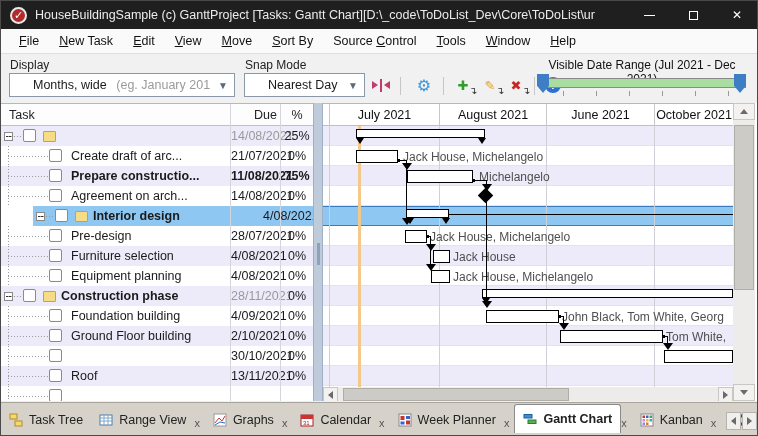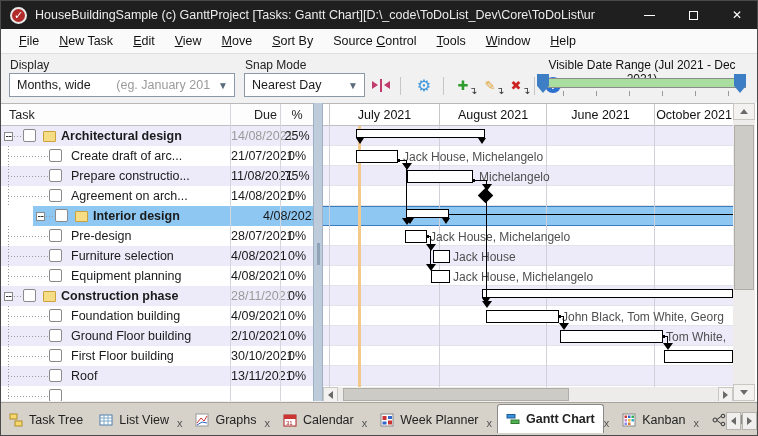--- a/index.html
+++ b/index.html
@@ -18,21 +18,21 @@
   .glyph-close { font-size:12px; color:#fff; }
 
   
   .menubar { position:absolute; left:0; top:28px; width:758px; height:25px; background:#FAFAFA; border-bottom:1px solid #E0E0E0; display:flex; align-items:center; padding-left:8px; }
   .menu-item { padding:3px 10px; color:#111; }
   .menu-item u { text-decoration:underline; }
 
   
   .toolbar { position:absolute; left:0; top:53px; width:758px; height:49px; background:#F1F1F1; }
   .tb-label { position:absolute; top:4px; font-size:12px; color:#222; }
-  .combo { position:absolute; top:19px; height:24px; background:#fff; border:1px solid #8A98A8; display:flex; align-items:center; padding-left:7px; }
+  .combo { position:absolute; top:19px; height:24px; background:#fff; border:1px solid #8A98A8; display:flex; align-items:center; padding-left:23px; }
   .combo .hint { color:#9a9a9a; margin-left:auto; }
   .combo .chev { color:#5a6a7a; font-size:10px; margin:0 6px 0 8px; }
   .tb-sep { position:absolute; top:23px; width:1px; height:18px; background:#C6C6C6; }
   .tb-icon { position:absolute; top:20px; width:24px; height:22px; display:flex; align-items:center; justify-content:center; }
   
   .snap-ic { display:flex; align-items:center; }
   .snap-ic .t-r { width:0;height:0;border-top:4px solid transparent;border-bottom:4px solid transparent;border-left:6px solid #C23A6E; }
   .snap-ic .t-l { width:0;height:0;border-top:4px solid transparent;border-bottom:4px solid transparent;border-right:6px solid #C23A6E; }
   .snap-ic .bar { width:2px; height:13px; background:#C23A6E; margin:0 2px; }
   .gear-ic { color:#3C96DC; font-size:16px; }
@@ -200,33 +200,32 @@
 
   <div class="main">
 
     <div class="ttable">
       <div id="trows">
           <div class="trow alt" style="top: 22px;">
             <div class="expander"></div>
             <div class="treedot-h" style="width: 14px;"></div>
             <div class="cb" style="left: 22px;"></div>
             <div class="folder" style="left: 42px;"></div>
-            <div class="nm bold" style="left: 60px; width: 168px;">Architectural design</div>
             <div class="due gray">14/08/2021</div>
             <div class="pct">25%</div>
           </div>
           <div class="trow" style="top: 42px;">
             <div class="treedot-v"></div>
             <div class="treedot-h" style="width: 40px;"></div>
             <div class="cb" style="left: 48px;"></div>
             <div class="nm" style="left: 70px; width: 158px;">Create draft of arc...</div>
             <div class="due">21/07/2021</div>
             <div class="pct">0%</div>
           </div>
-          <div class="trow alt" style="top: 62px;">
+          <div class="trow alt" style="top: 62px; font-weight: bold;">
             <div class="treedot-v"></div>
             <div class="treedot-h" style="width: 40px;"></div>
             <div class="cb" style="left: 48px;"></div>
             <div class="nm" style="left: 70px; width: 158px;">Prepare constructio...</div>
             <div class="due">11/08/2021</div>
             <div class="pct">75%</div>
           </div>
           <div class="trow" style="top: 82px;">
             <div class="treedot-v"></div>
             <div class="treedot-h" style="width: 40px;"></div>
@@ -290,21 +289,20 @@
             <div class="treedot-h" style="width: 40px;"></div>
             <div class="cb" style="left: 48px;"></div>
             <div class="nm" style="left: 70px; width: 158px;">Ground Floor building</div>
             <div class="due">2/10/2021</div>
             <div class="pct">0%</div>
           </div>
           <div class="trow" style="top: 242px;">
             <div class="treedot-v"></div>
             <div class="treedot-h" style="width: 40px;"></div>
             <div class="cb" style="left: 48px;"></div>
-            <div class="nm" style="left: 70px; width: 158px;">First Floor building</div>
             <div class="due">30/10/2021</div>
             <div class="pct">0%</div>
           </div>
           <div class="trow alt" style="top: 262px;">
             <div class="treedot-v"></div>
             <div class="treedot-h" style="width: 40px;"></div>
             <div class="cb" style="left: 48px;"></div>
             <div class="nm" style="left: 70px; width: 158px;">Roof</div>
             <div class="due">13/11/2021</div>
             <div class="pct">0%</div>
@@ -447,21 +445,21 @@
           </span>
           <span>Task Tree</span>
         </div>
         <div class="tab">
           <span class="ticon">
             <svg width="14" height="14">
               <rect x="1" y="2" width="12" height="10" fill="#fff" stroke="#4C7CA8"></rect>
               <path d="M1 5h12M1 8h12M5 2v10M9 2v10" stroke="#7FA8C8" stroke-width="1"></path>
             </svg>
           </span>
-          <span>List View</span>
+          <span>Range View</span>
         </div>
         <span class="tab-close">x</span>
         <div class="tab">
           <span class="ticon">
             <svg width="14" height="14">
               <rect x="1" y="1" width="12" height="12" fill="#fff" stroke="#999"></rect>
               <polyline points="2,10 6,5 9,8 12,3" fill="none" stroke="#CC3333"></polyline>
               <polyline points="2,12 7,9 12,10" fill="none" stroke="#3366CC"></polyline>
             </svg>
           </span>

